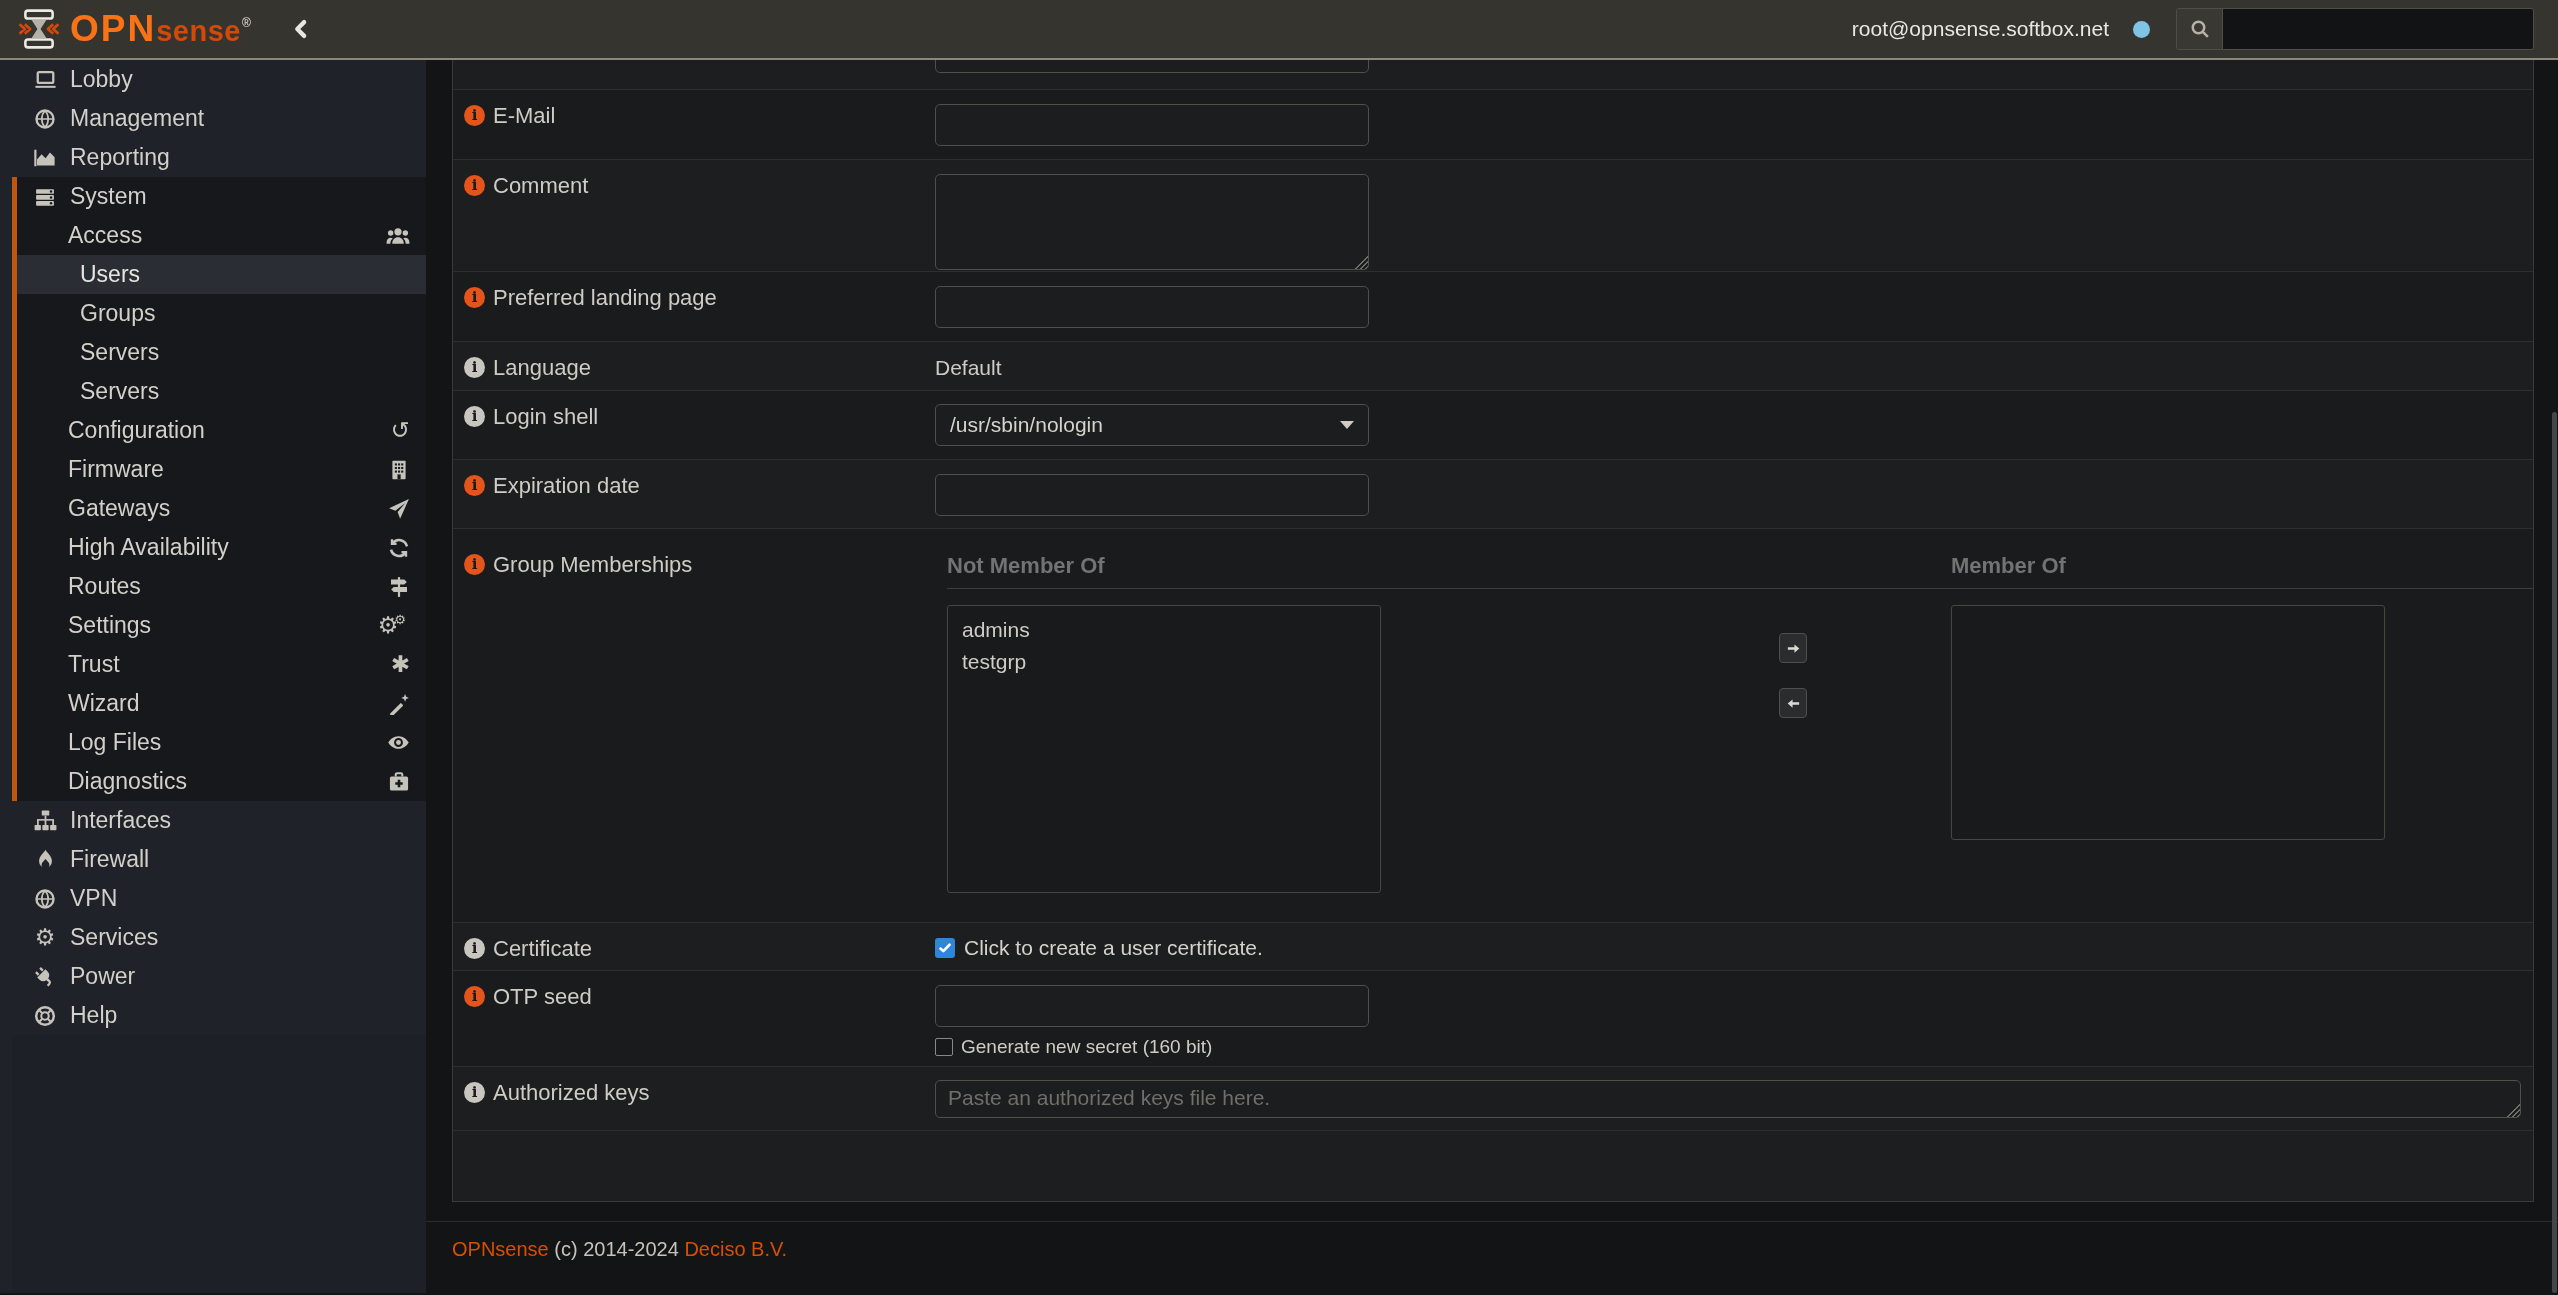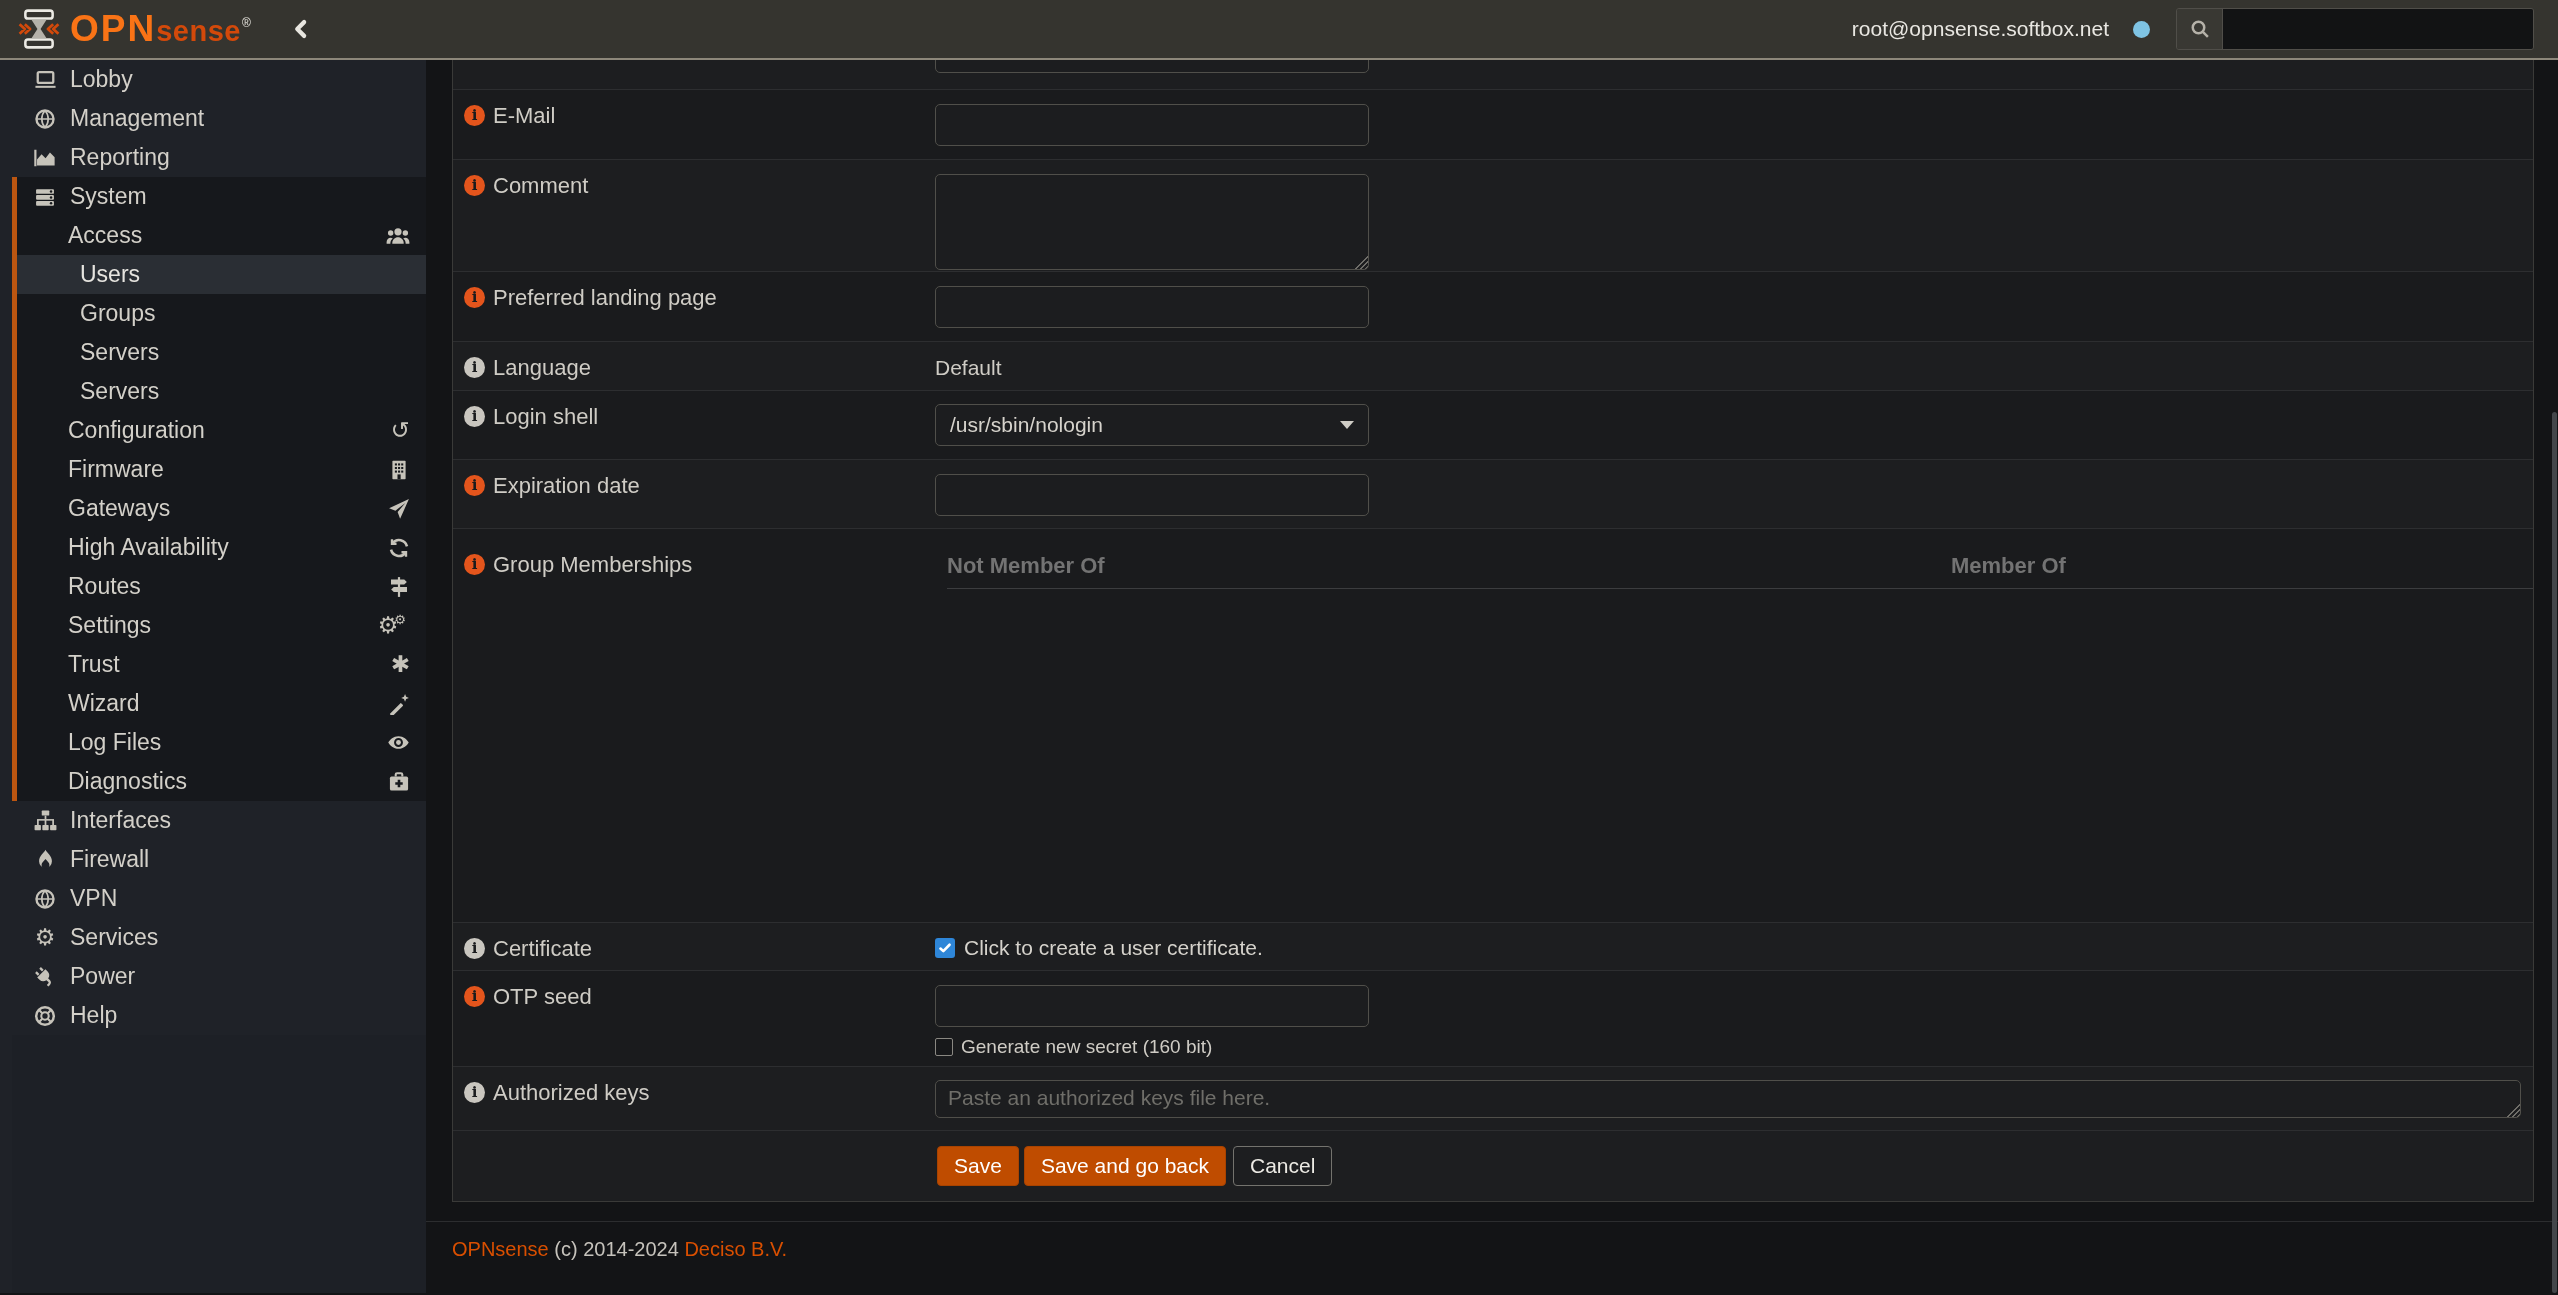--- a/index.html
+++ b/index.html
@@ -508,20 +508,39 @@
         <div class="lblcell" style="padding-top:24px;">
           <span class="info orange">i</span>
           <span class="lbl-text">Group Memberships</span>
         </div>
         <div class="fldcell">
           <div class="duallist">
             <div class="dl-headers">
               <span class="dl-h left">Not Member Of</span>
               <span class="dl-h right">Member Of</span>
             </div>
+            <div class="dl-body">
+              <div class="listbox left">
+                <div class="opt">admins</div>
+                <div class="opt">testgrp</div>
+              </div>
+              <div class="arrows">
+                <button class="abtn">
+                  <svg width="15" height="15" viewBox="0 0 16 16" fill="currentColor">
+                      <path d="M2 6.7h7V3.6L14.2 8 9 12.4V9.3H2z"></path>
+                    </svg>
+                </button>
+                <button class="abtn">
+                  <svg width="15" height="15" viewBox="0 0 16 16" fill="currentColor">
+                      <path d="M14 6.7H7V3.6L1.8 8 7 12.4V9.3h7z"></path>
+                    </svg>
+                </button>
+              </div>
+              <div class="listbox right"></div>
+            </div>
           </div>
         </div>
       </div>
 
       <div class="frow rw-cert lt">
         <div class="lblcell">
           <span class="info gray">i</span>
           <span class="lbl-text">Certificate</span>
         </div>
         <div class="fldcell">
@@ -555,27 +574,20 @@
           <span class="info gray">i</span>
           <span class="lbl-text">Authorized keys</span>
         </div>
         <div class="fldcell">
           <textarea class="tarea" placeholder="Paste an authorized keys file here." style=""></textarea>
         </div>
       </div>
 
       <div class="frow rw-buttons lt">
         <div class="lblcell"></div>
-        <div class="fldcell">
-          <div class="btnrow">
-            <button class="btn primary">Save</button>
-            <button class="btn primary">Save and go back</button>
-            <button class="btn default">Cancel</button>
-          </div>
-        </div>
       </div>
 
     </div>
 
     <div class="footer">
       <a>OPNsense</a>
       <span>(c) 2014-2024</span>
       <a>Deciso B.V.</a>
     </div>
 

